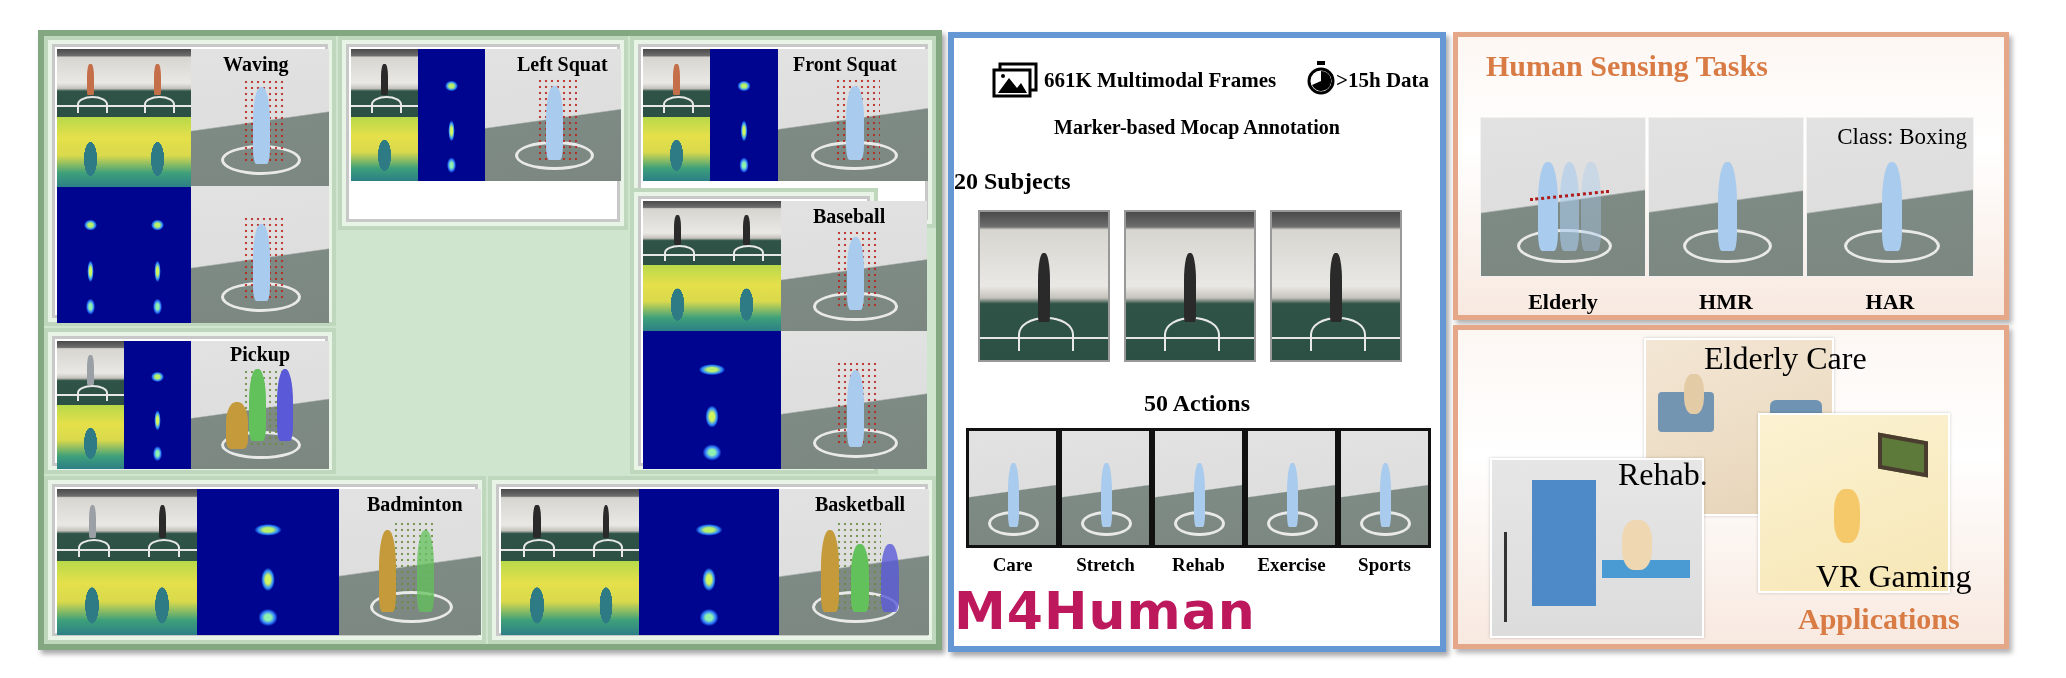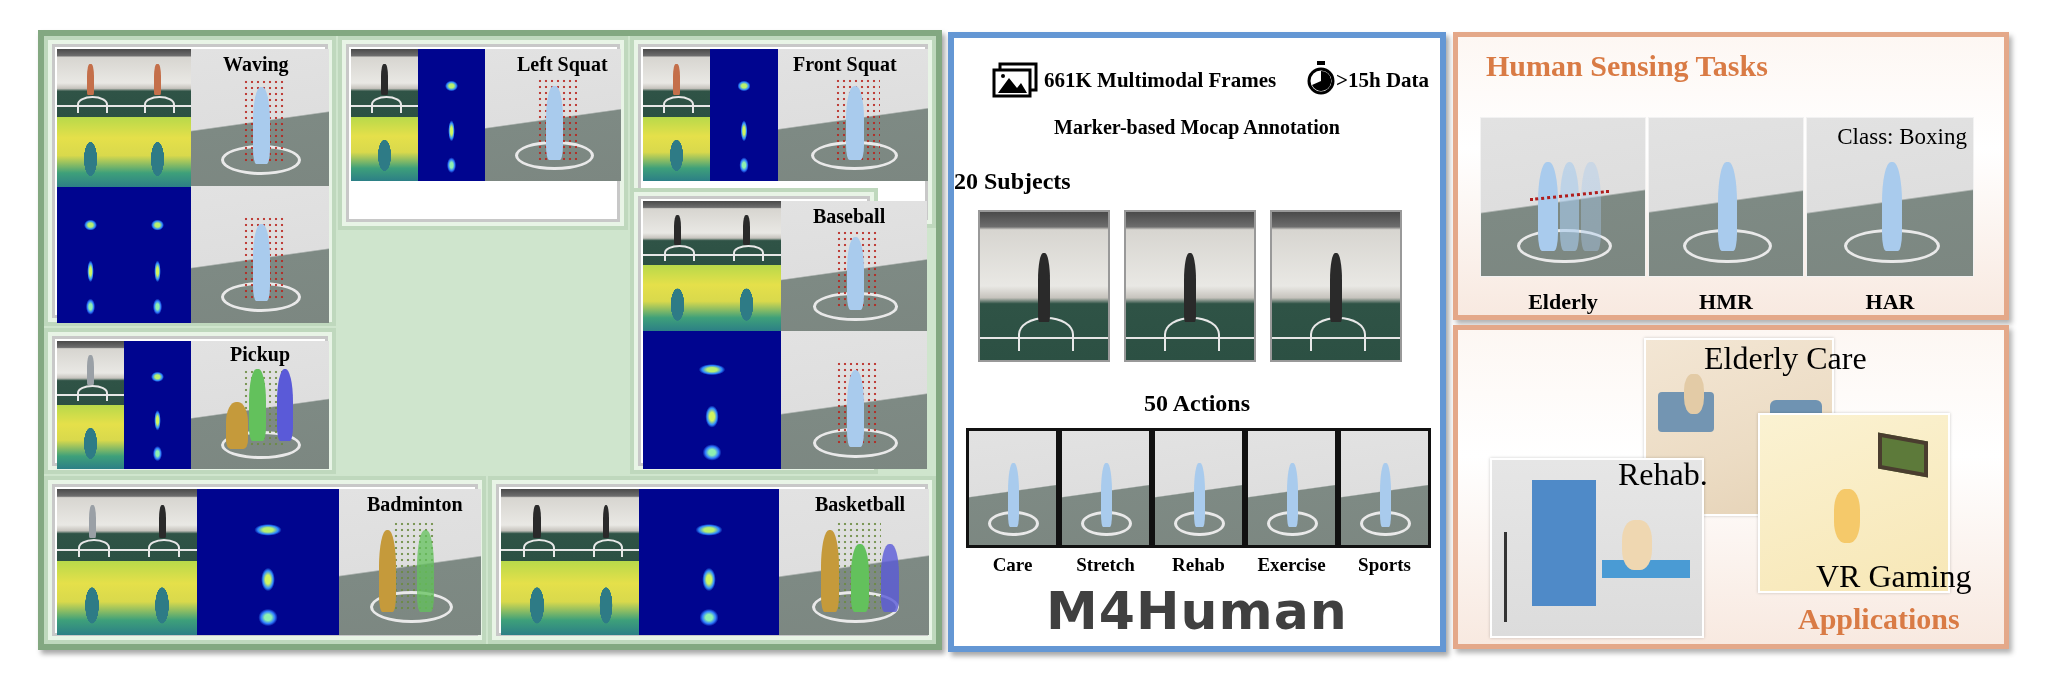--- a/index.html
+++ b/index.html
@@ -41,22 +41,22 @@
   .panel { position:absolute; background:#e8f4e6; border:4px solid #bfd8bd; padding:4px; }
   .panel .inner { position:absolute; inset:4px; border:3px solid #c8c8c8; background:#fff; }
 
   
   #sec-blue { position:absolute; left:948px; top:32px; width:498px; height:620px;
       border:6px solid #6497d4; background:#fff; box-shadow: 3px 4px 5px rgba(0,0,0,.35); }
   .stat { position:absolute; font-weight:bold; font-size:21px; }
   .subj { position:absolute; top:172px; width:132px; height:152px; border:2px solid #999; }
   .action { position:absolute; top:390px; width:93px; height:120px; border:3px solid #111; }
   .action-lbl { position:absolute; top:516px; width:93px; text-align:center; font-weight:bold; font-size:19px; }
-  #brand { position:absolute; left:0; right:0; top:543px; text-align:center;
-      font-family:"DejaVu Sans", sans-serif; font-weight:bold; font-size:52px; color:#404040; letter-spacing:1px; }
+  #brand { position:absolute; left:0; right:0; top:543px; 
+      font-family:"DejaVu Sans", sans-serif; font-weight:bold; font-size:52px; color:#be185d; letter-spacing:1px; }
 
   
   .sec-orange { position:absolute; left:1453px; width:556px; border:5px solid #e4a889;
       background:linear-gradient(180deg, #fdf7f3 0%, #fff 40%, #f8e9e0 100%);
       box-shadow: 3px 4px 5px rgba(0,0,0,.3); }
   .otitle { position:absolute; font-weight:bold; font-size:30px; color:#d97b45; }
   .task { position:absolute; top:80px; height:160px; border:1px solid #f2f2f2; }
   .task-lbl { position:absolute; top:252px; font-weight:bold; font-size:22px; text-align:center; }
   .illus { position:absolute; border:2px solid #fff; box-shadow:0 0 3px rgba(0,0,0,.2); }
   .illus-lbl { position:absolute; font-size:32px; color:#000; white-space:nowrap; }

